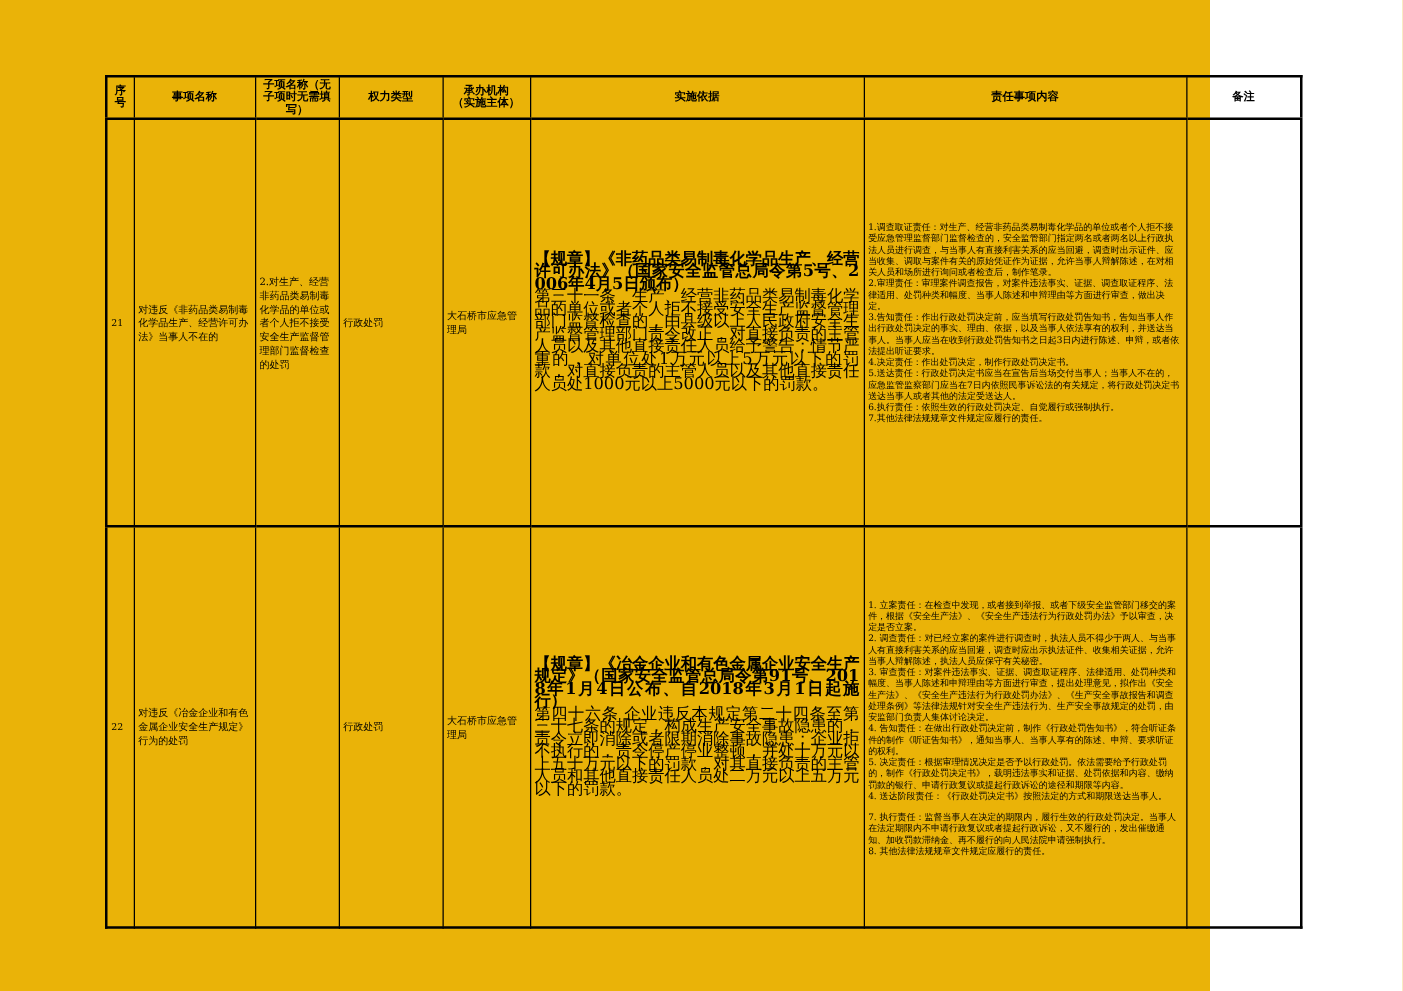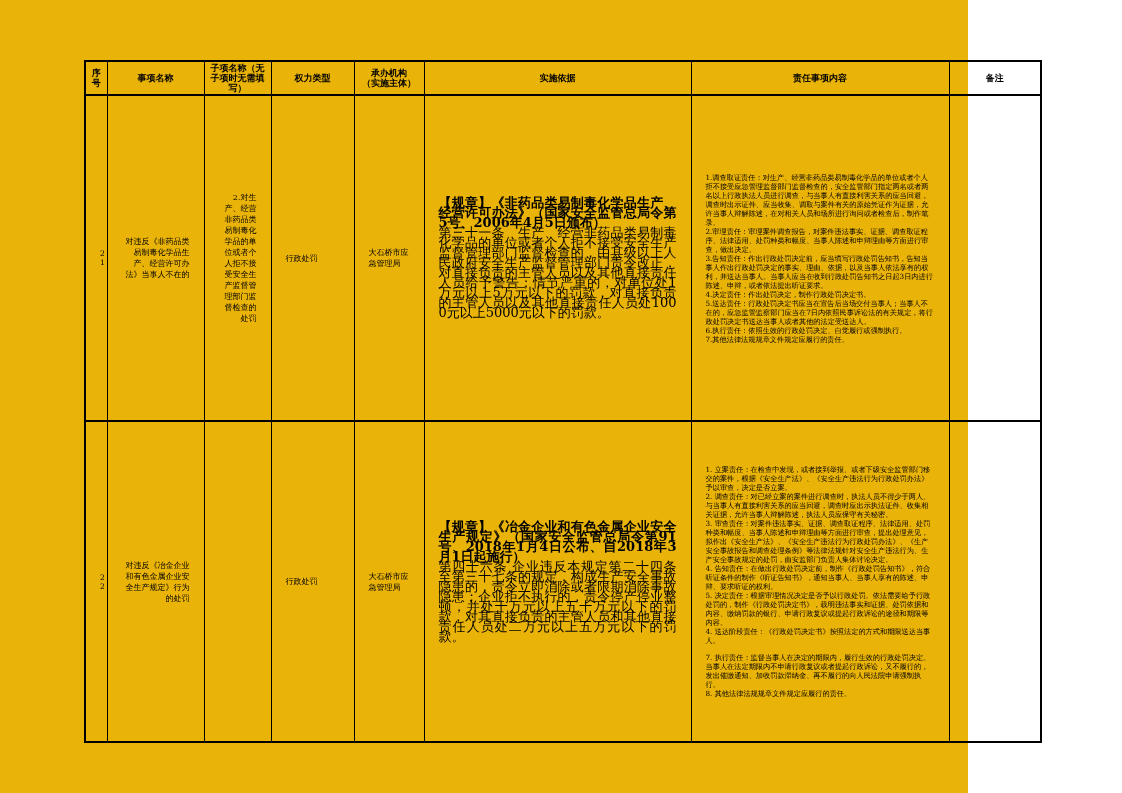--- a/index.html
+++ b/index.html
@@ -8,33 +8,33 @@
     font-family:"DejaVu Serif","Liberation Serif",serif; color:#000;
   }
   .sheet { position:absolute; left:0; top:0; width:968px; height:793px; background:#eab308; }
   table.duty {
     position:absolute; left:84px; top:60px; width:956px;
     border-collapse:collapse; table-layout:fixed;
     border:2px solid #000;
   }
   table.duty th, table.duty td {
     border:1px solid #000; vertical-align:middle;
-    padding:2px 14px; overflow:hidden; word-break:break-all;
+    padding:2px 3px; overflow:hidden; word-break:break-all;
   }
   tr.hdr { height:22px; }
   tr.hdr th {
     font-weight:bold; font-size:9px; line-height:10px; text-align:center;
     border-bottom:2px solid #000; padding:1px 2px;
   }
   tr.r1 { height:326px; }
   tr.r2 { height:321px; }
   tr.r2 td { border-top:2px solid #000; }
   .pre { white-space:pre-line;margin-left:40px; }
-  .c-no  { text-align:right; font-size:7.5px; padding:0; }
-  .c-item, .c-sub { font-size:8px; line-height:11px; text-align:right; padding:2px 4px; }
+  .c-no  { text-align:left; font-size:7.5px; padding:0; }
+  .c-item, .c-sub { font-size:8px; line-height:11px; text-align:left; padding:2px 4px; }
   .c-power, .c-agency { font-size:8px; line-height:11px; text-align:left; padding:2px 4px; }
   .c-basis { font-size:13px; line-height:10px; text-align:justify; padding:3px 5px; }
   .c-basis .basis-bold { font-weight:bold; display:block; }
   .c-basis .basis-text { display:block; }
   .c-duty { font-size:7.2px; line-height:9px; text-align:left; padding:3px 4px; }
   .c-duty .duty-item { margin:0; }
   .c-duty .gap-before { margin-top:8px; }
   .c-note { font-size:8px; }
 </style>
 </head>

